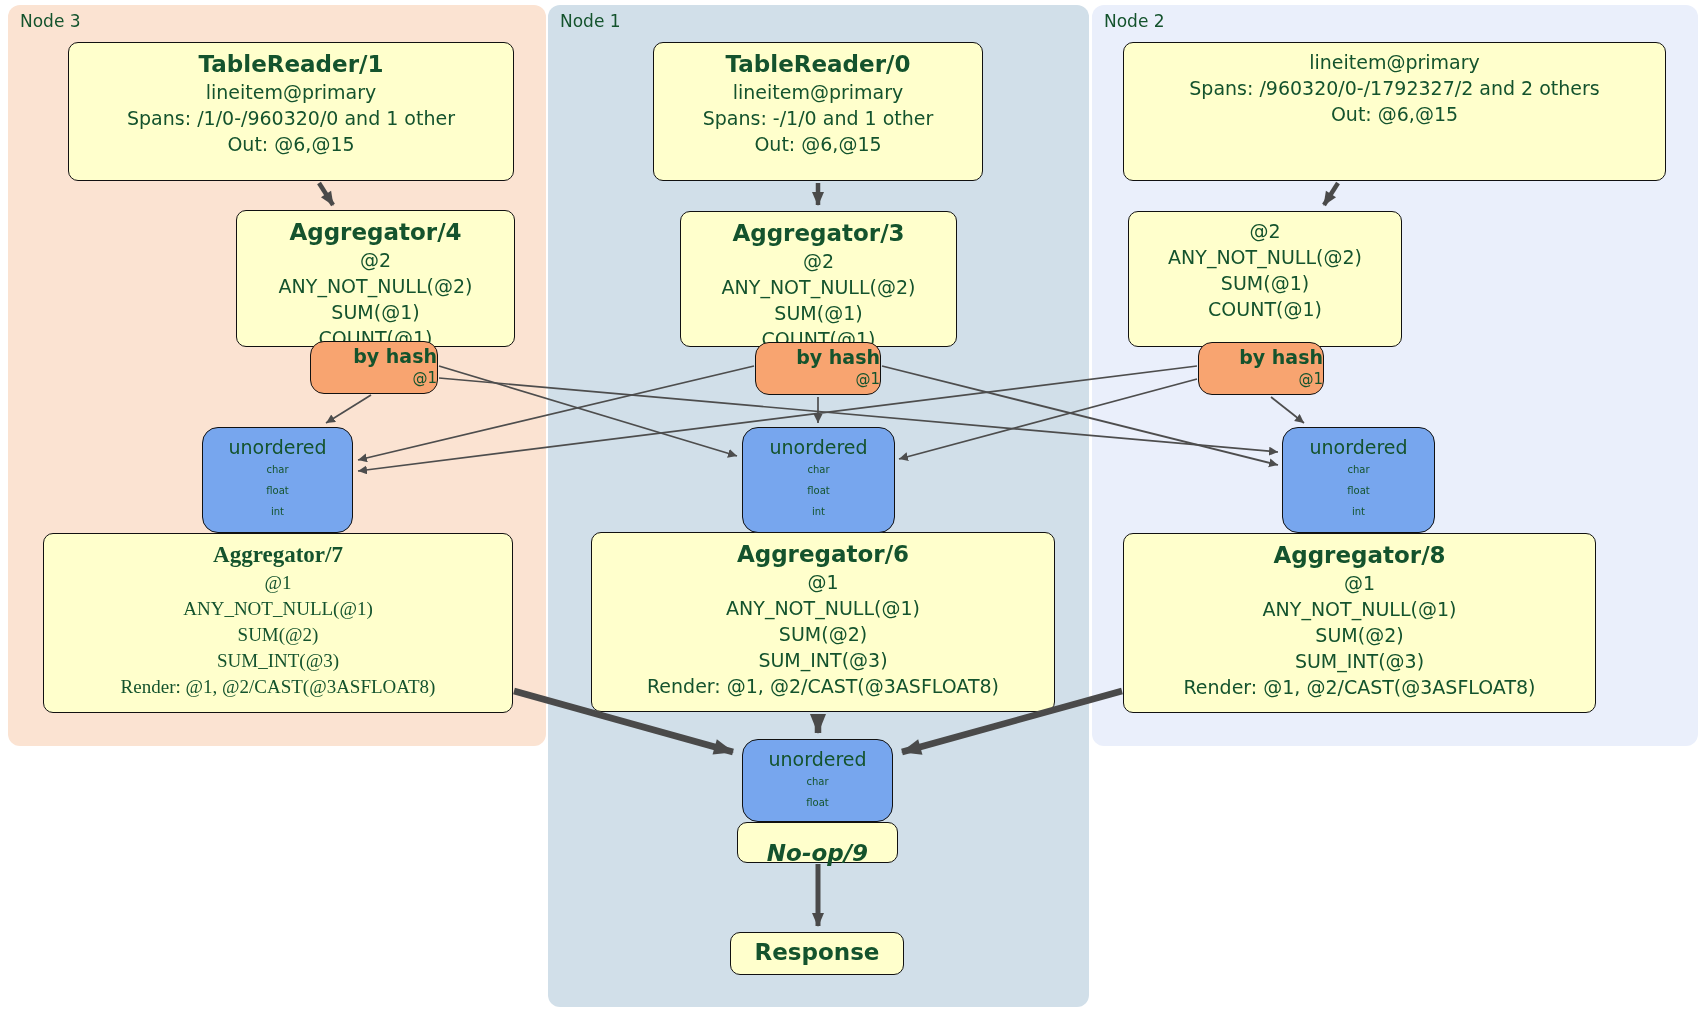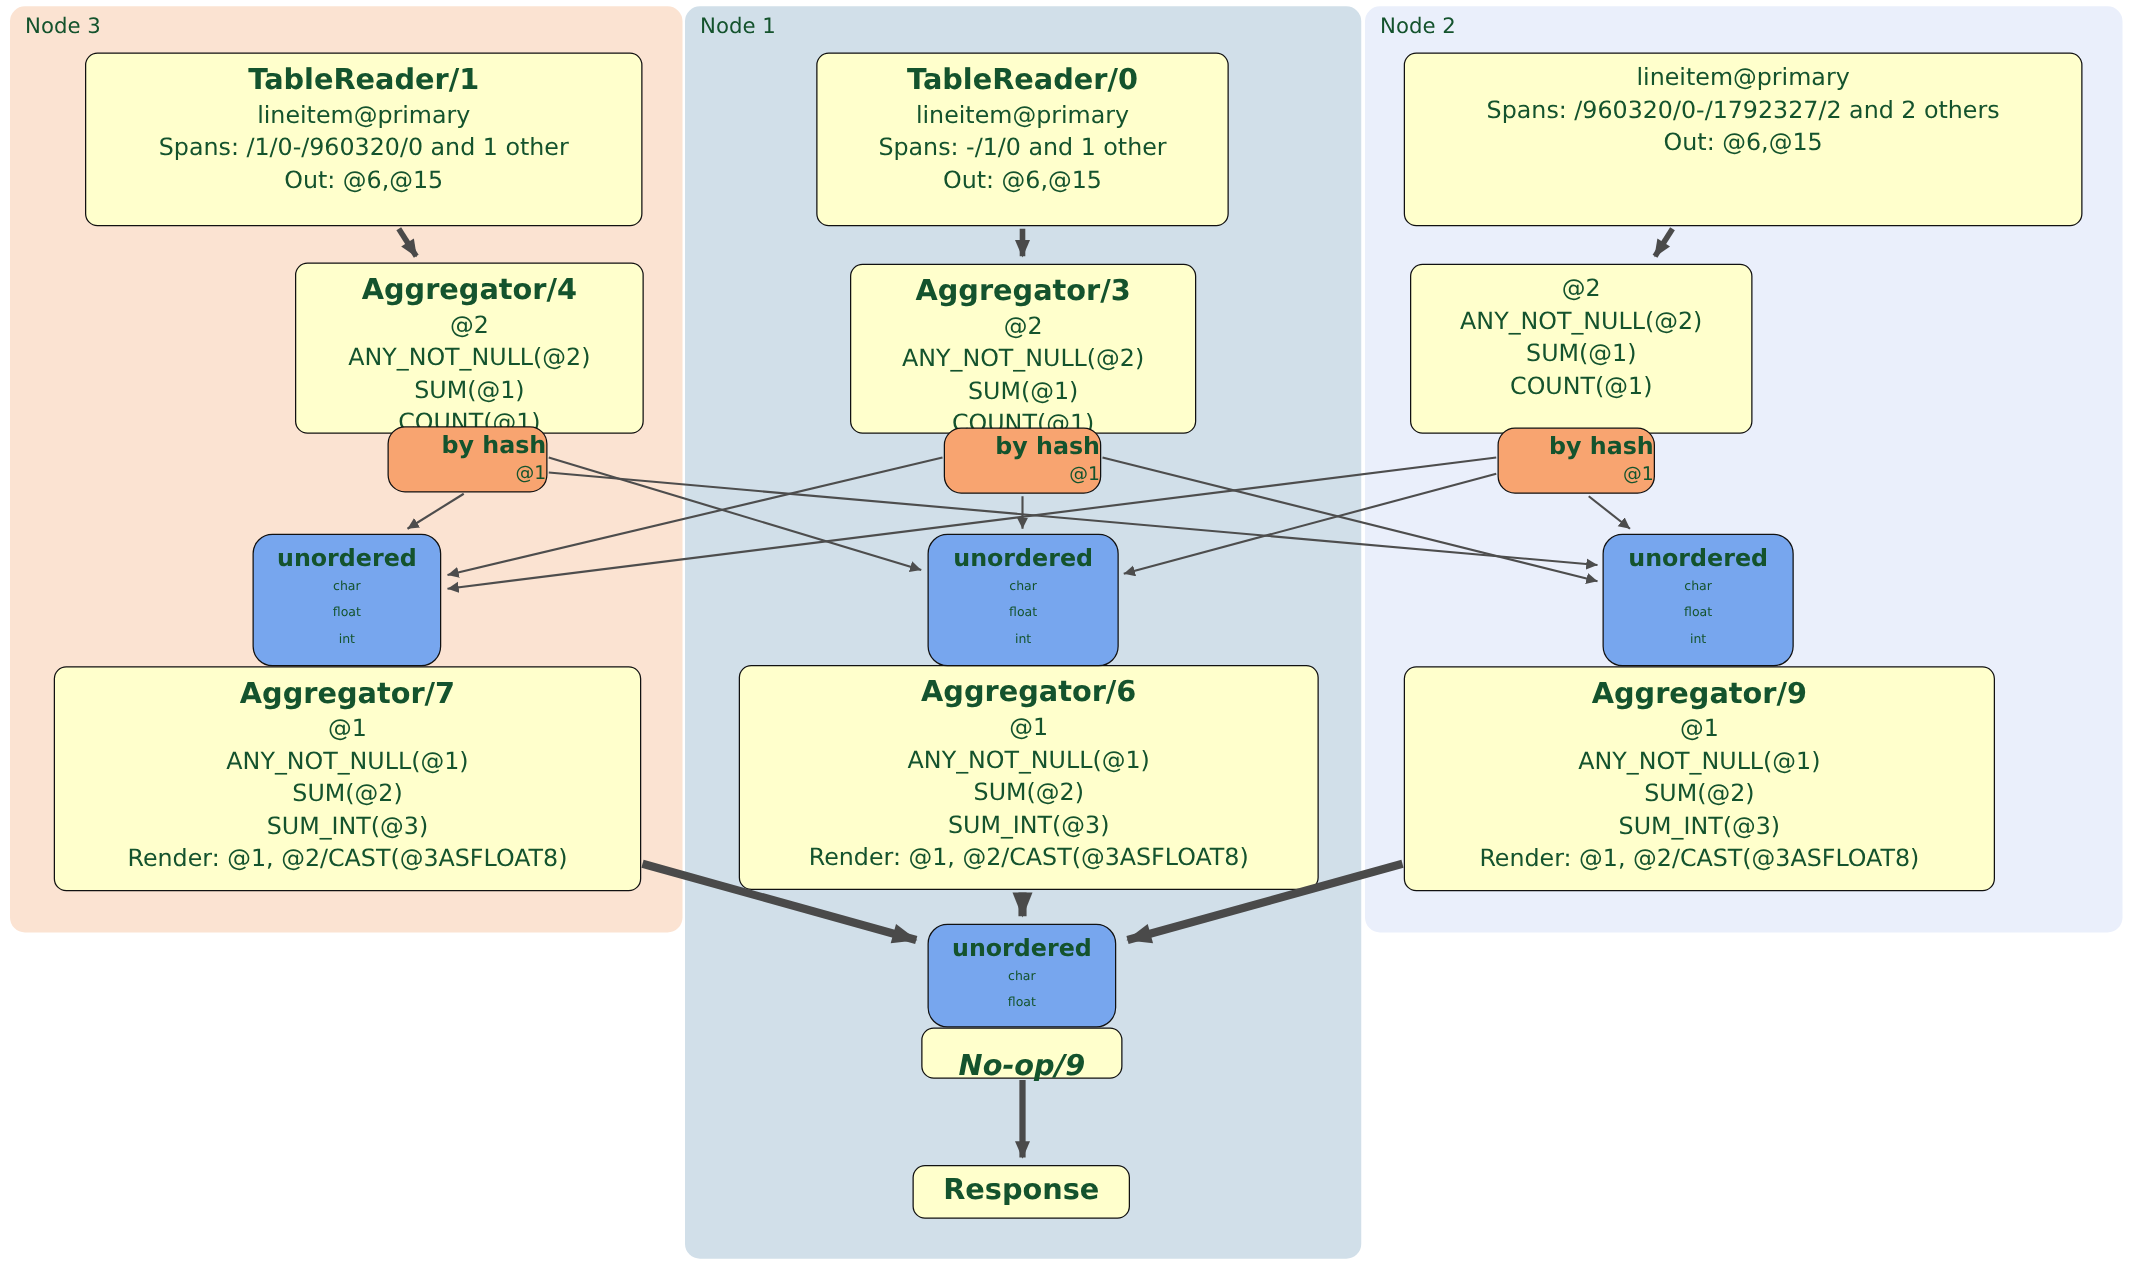--- a/index.html
+++ b/index.html
@@ -24,21 +24,21 @@
     border:1.6px solid #111;border-radius:14px;text-align:right;
     box-sizing:border-box;padding-top:3px;z-index:3;
   }
   .router .rtitle{font-weight:bold;font-size:19px;line-height:23px;}
   .router .rkey{font-size:15px;line-height:20px;}
   .sync{
     position:absolute;background:var(--sync_bg,#77a6ee);
     border:1.6px solid #111;border-radius:16px;text-align:center;
     box-sizing:border-box;padding-top:7px;z-index:3;
   }
-  .sync .stitle{font-weight:bold;font-size:19px;line-height:24px;}
+  .sync .stitle{font-weight:normal;font-size:19px;line-height:24px;}
   .sync .sln{font-size:10px;line-height:21px;}
   .edges{position:absolute;left:0;top:0;z-index:4;pointer-events:none;}
 </style>
 </head>
 <body>
 
 <div class="canvas">
 
   <div class="region region-node3">
     <div class="region-label">Node 3</div>
@@ -114,38 +114,38 @@
     <div class="sln">float</div>
     <div class="sln">int</div>
   </div>
   <div class="sync" style="left:1282px;top:427px;width:153px;height:106px;">
     <div class="stitle">unordered</div>
     <div class="sln">char</div>
     <div class="sln">float</div>
     <div class="sln">int</div>
   </div>
 
-  <div class="box" style="left:43px;top:533px;width:470px;height:180px;">
+  <div class="box" style="left:43px;top:533px;width:470px;height:180px;font-family:Liberation Serif, serif;">
     <div class="title">Aggregator/7</div>
     <div class="ln">@1</div>
     <div class="ln">ANY_NOT_NULL(@1)</div>
     <div class="ln">SUM(@2)</div>
     <div class="ln">SUM_INT(@3)</div>
     <div class="ln">Render: @1, @2/CAST(@3ASFLOAT8)</div>
   </div>
   <div class="box" style="left:591px;top:532px;width:464px;height:180px;">
     <div class="title">Aggregator/6</div>
     <div class="ln">@1</div>
     <div class="ln">ANY_NOT_NULL(@1)</div>
     <div class="ln">SUM(@2)</div>
     <div class="ln">SUM_INT(@3)</div>
     <div class="ln">Render: @1, @2/CAST(@3ASFLOAT8)</div>
   </div>
   <div class="box" style="left:1123px;top:533px;width:473px;height:180px;">
-    <div class="title">Aggregator/9</div>
+    <div class="title">Aggregator/8</div>
     <div class="ln">@1</div>
     <div class="ln">ANY_NOT_NULL(@1)</div>
     <div class="ln">SUM(@2)</div>
     <div class="ln">SUM_INT(@3)</div>
     <div class="ln">Render: @1, @2/CAST(@3ASFLOAT8)</div>
   </div>
 
   <div class="sync" style="left:742px;top:739px;width:151px;height:83px;">
     <div class="stitle">unordered</div>
     <div class="sln">char</div>

